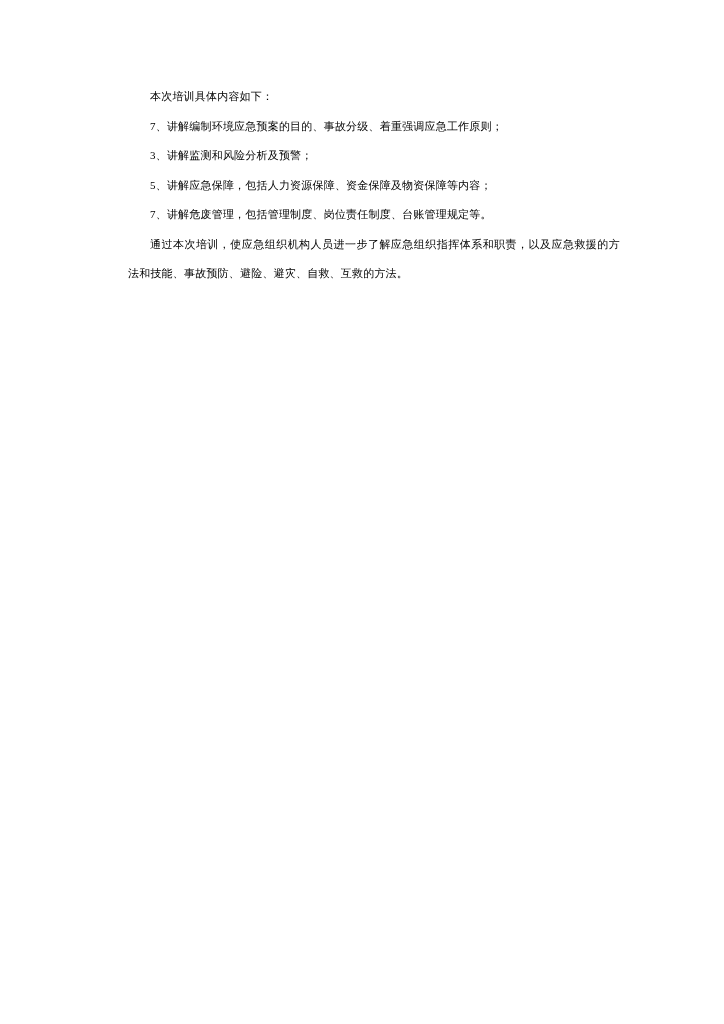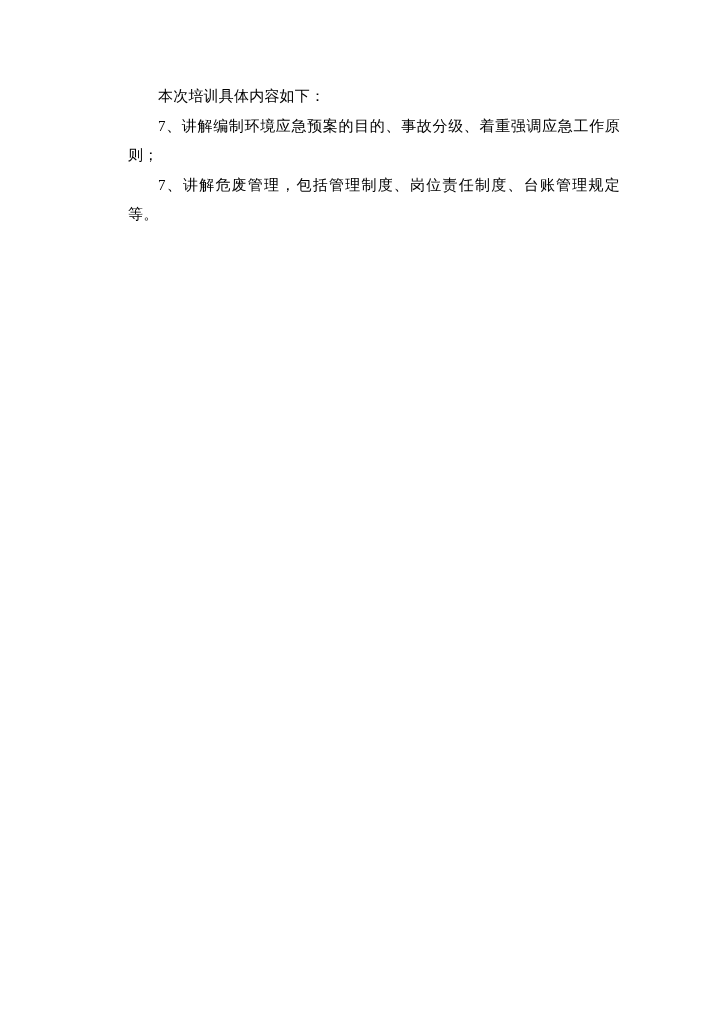--- a/index.html
+++ b/index.html
@@ -16,35 +16,38 @@
   }
   .page {
     position: relative;
     width: 724px;
     height: 1024px;
     background: #ffffff;
     box-sizing: border-box;
     padding: 82px 104px 0 128px;
   }
   .doc-body {
-    font-size: 15px;
+    font-size: 11px;
     line-height: 29.5px;
     text-align: justify;
     text-justify: inter-ideograph;
     letter-spacing: 0.2px;
   }
   .para {
     margin: 0;
     padding: 0;
     text-indent: 2em;
     white-space: normal;
   }
 </style>
 </head>
 <body>
 
 <div class="page">
   <div class="doc-body">
     <p class="para">本次培训具体内容如下：</p>
     <p class="para">7、讲解编制环境应急预案的目的、事故分级、着重强调应急工作原则；</p>
+    <p class="para">3、讲解监测和风险分析及预警；</p>
+    <p class="para">5、讲解应急保障，包括人力资源保障、资金保障及物资保障等内容；</p>
     <p class="para">7、讲解危废管理，包括管理制度、岗位责任制度、台账管理规定等。</p>
+    <p class="para">通过本次培训，使应急组织机构人员进一步了解应急组织指挥体系和职责，以及应急救援的方法和技能、事故预防、避险、避灾、自救、互救的方法。</p>
   </div>
 </div>
 
 </body></html>

